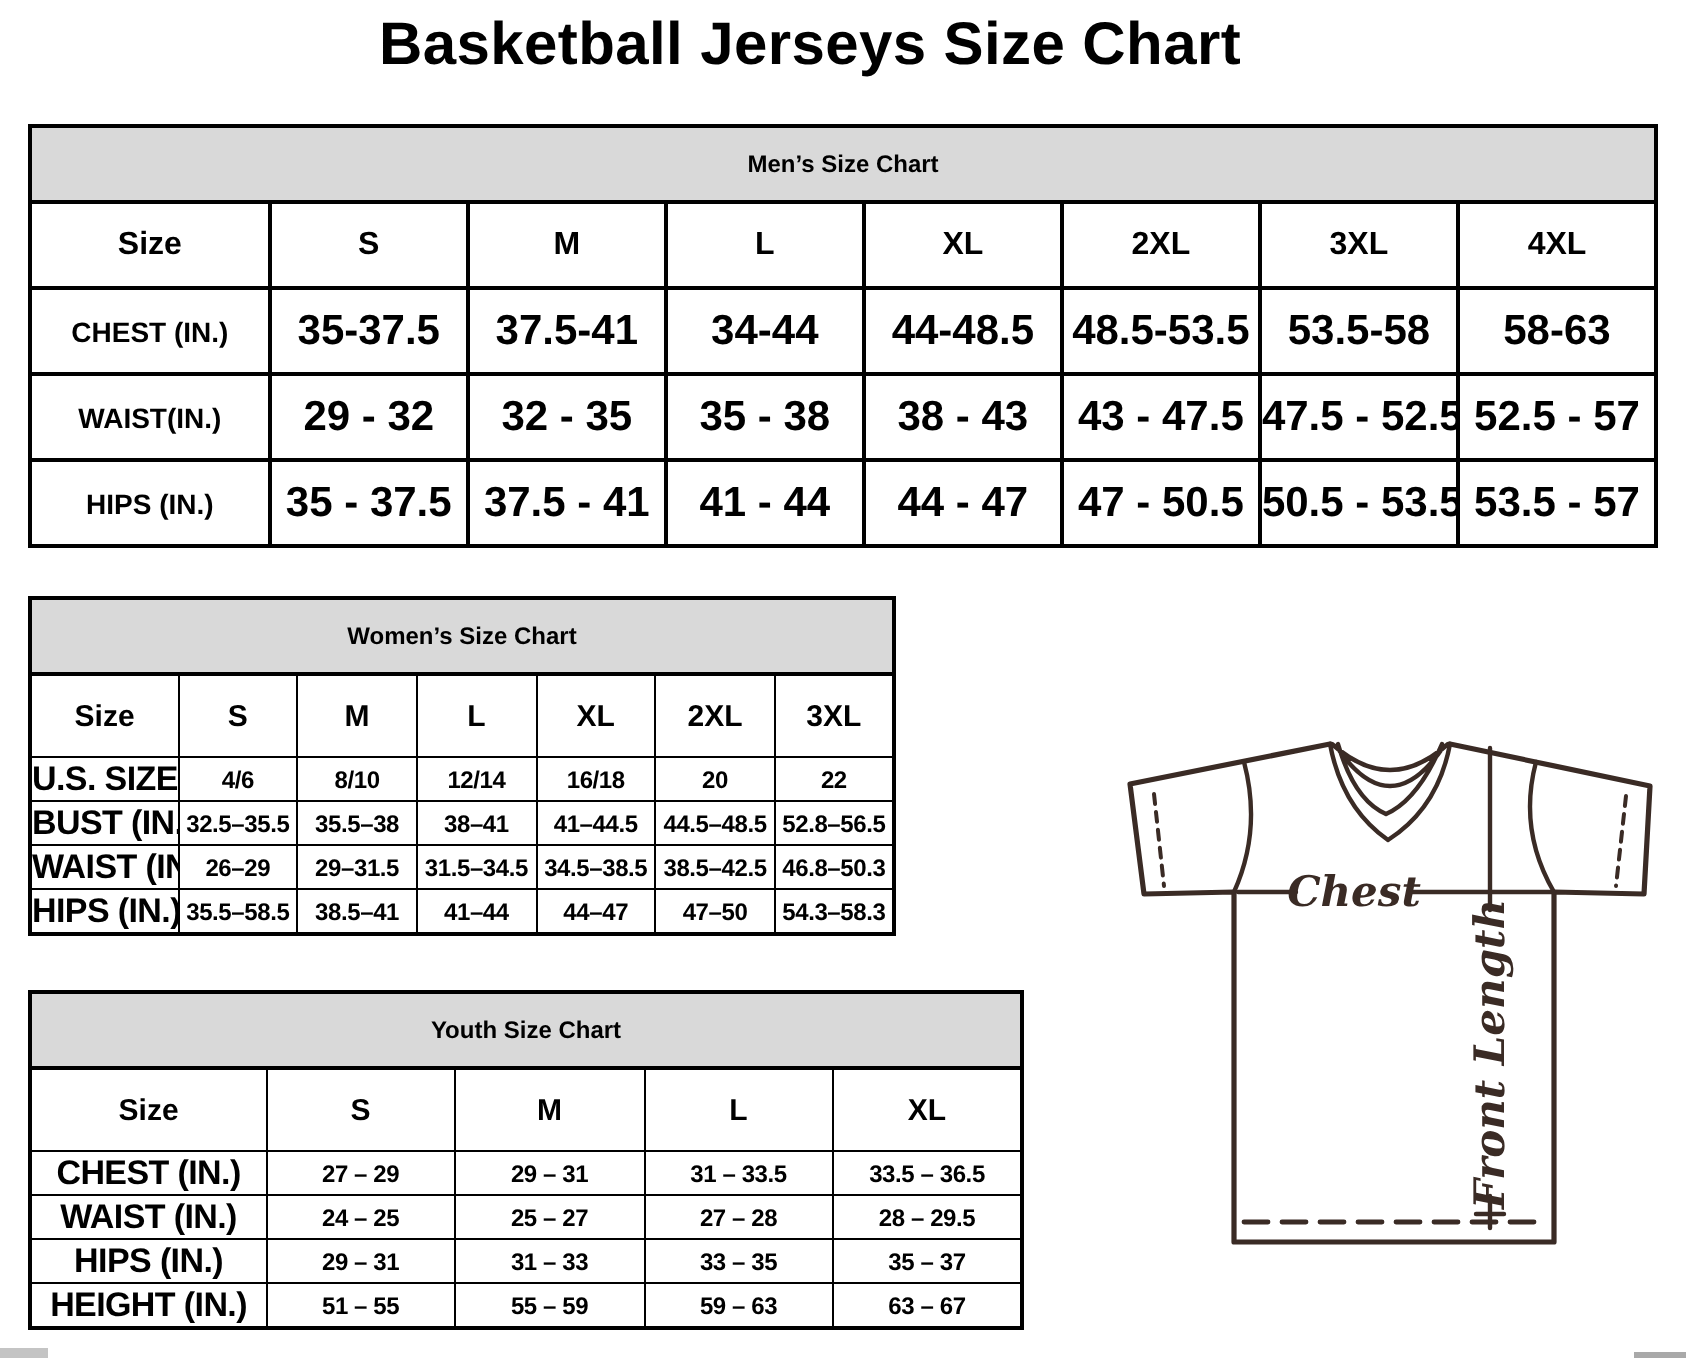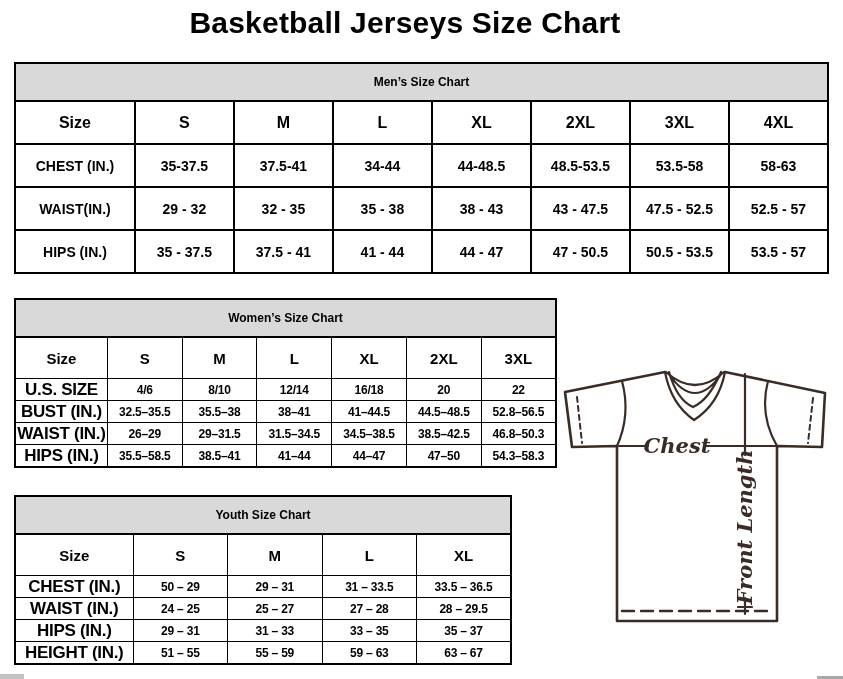--- a/index.html
+++ b/index.html
@@ -20,21 +20,21 @@
   }
   table{
     width:100%;border-collapse:collapse;table-layout:fixed;
     margin-top:-2px;background:#fff;border:2px solid #000;padding-left:31px;
   }
   th,td{
     border:1px solid #000;text-align:center;vertical-align:middle;
     font-weight:bold;padding:0;overflow:hidden;white-space:nowrap;
   }
   
-  .men th,.men td{border-width:2px;height:41px;font-size:14px;}
+  .men th,.men td{border-width:2px;height:41px;font-size:21px;}
   .men th{font-size:16px;}
   .men td.rowlabel{font-size:14px;}
   
   .women th,.youth th{height:40px;font-size:15px;}
   .women td,.youth td{height:21px;font-size:12px;letter-spacing:-0.2px;}
   .women td.rowlabel,.youth td.rowlabel{font-size:17px;letter-spacing:-0.3px;}
   .jersey{position:absolute;left:555px;top:360px;}
   .scroll-frag{position:absolute;background:#c4c4c4;}
   .scroll-frag.right{background:#a9a9a9;}
 </style>
@@ -86,21 +86,21 @@
           <td>41 - 44</td>
           <td>44 - 47</td>
           <td>47 - 50.5</td>
           <td>50.5 - 53.5</td>
           <td>53.5 - 57</td>
         </tr>
       </tbody>
     </table>
 </div>
 
-<div class="section women" style="left:14px;top:298px;width:543px;">
+<div class="section women" style="left:14px;top:298px;width:434px;">
   <div class="bar">Women’s Size Chart</div>
   <table>
       <thead>
         <tr>
           <th style="width: 16.8%;">Size</th>
           <th>S</th>
           <th>M</th>
           <th>L</th>
           <th>XL</th>
           <th>2XL</th>
@@ -156,21 +156,21 @@
           <th style="width: 23.5%;">Size</th>
           <th>S</th>
           <th>M</th>
           <th>L</th>
           <th>XL</th>
         </tr>
       </thead>
       <tbody>
         <tr>
           <td class="rowlabel">CHEST (IN.)</td>
-          <td>50 – 29</td>
+          <td>27 – 29</td>
           <td>29 – 31</td>
           <td>31 – 33.5</td>
           <td>33.5 – 36.5</td>
         </tr>
         <tr>
           <td class="rowlabel">WAIST (IN.)</td>
           <td>24 – 25</td>
           <td>25 – 27</td>
           <td>27 – 28</td>
           <td>28 – 29.5</td>

